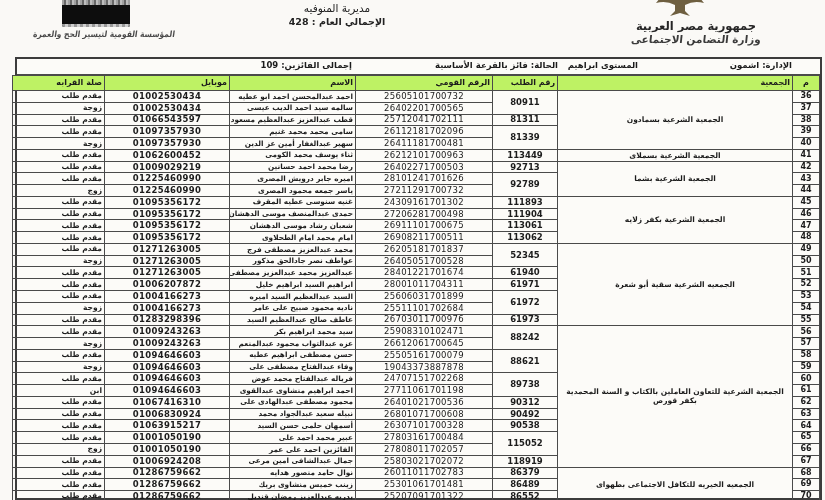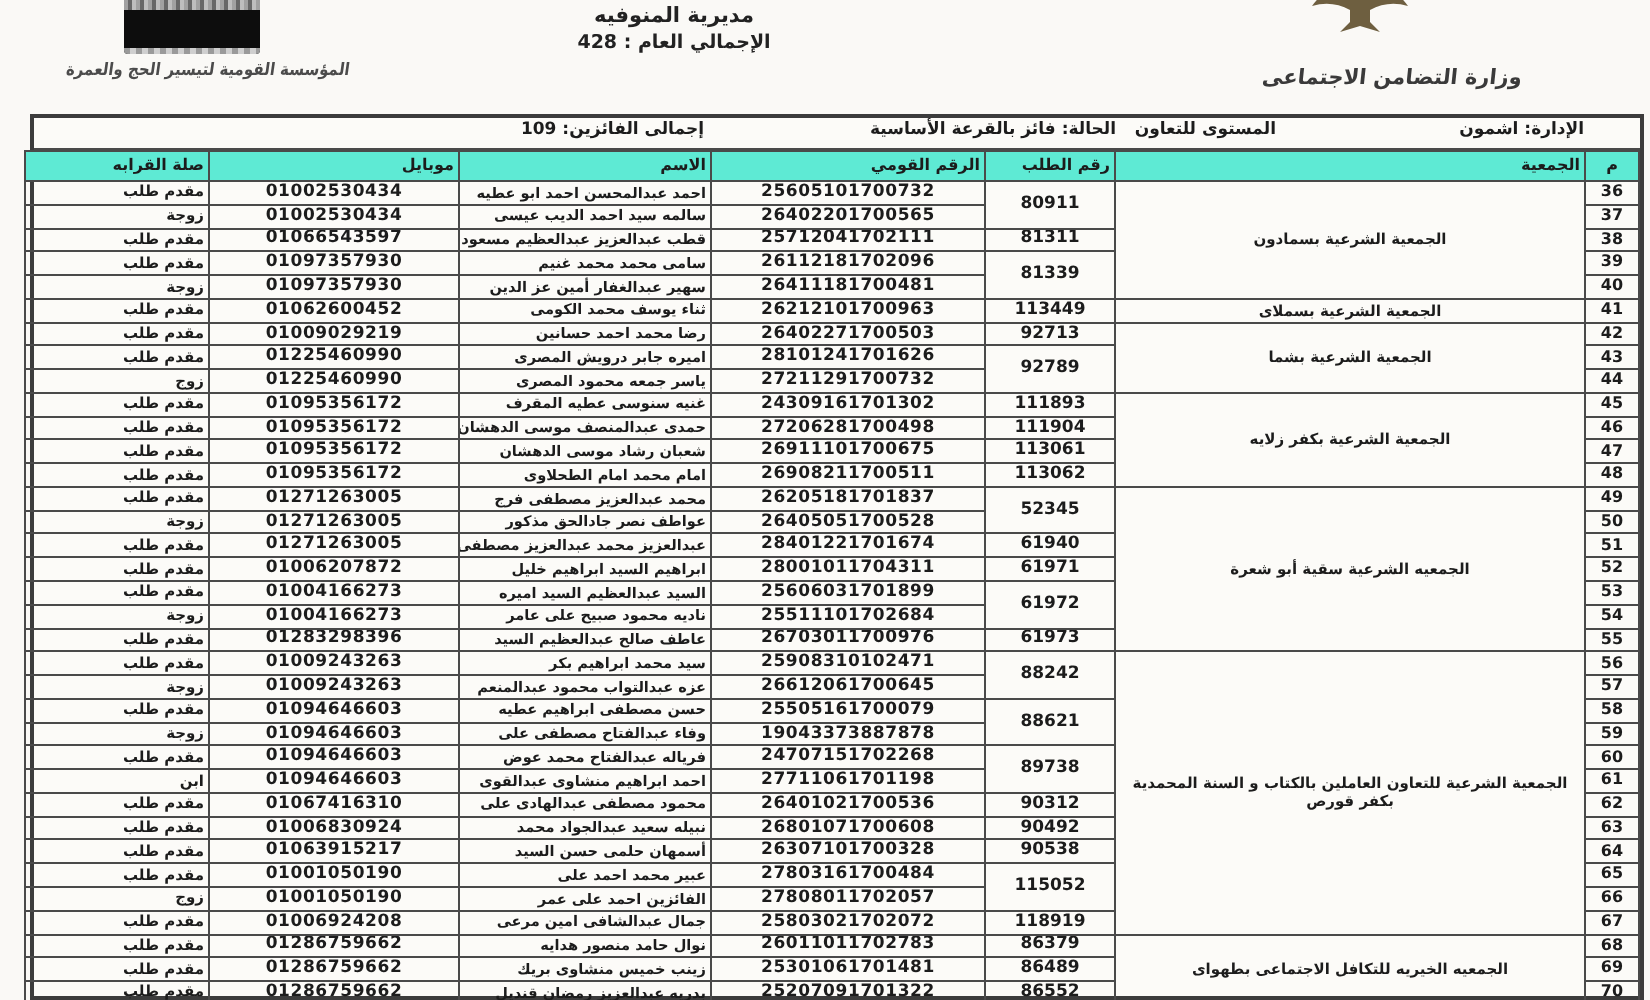--- a/index.html
+++ b/index.html
@@ -38,21 +38,21 @@
     text-align:center;font-weight:700;font-size:11.5px;color:#262626;
     letter-spacing:.5px;
   }
   .ministry{
     position:absolute;left:612px;top:33px;width:168px;
     text-align:center;font-weight:700;font-size:10.5px;color:#3a3a3a;
     transform:skewX(-6deg);letter-spacing:1px;
   }
   .directorate{
     position:absolute;left:266px;top:2px;width:142px;
-    text-align:center;font-weight:700;font-size:10.5px;color:#222;
+    text-align:center;font-weight:400;font-size:10.5px;color:#222;
   }
   .grand-total{
     position:absolute;left:266px;top:16px;width:142px;
     text-align:center;font-weight:700;font-size:9.5px;color:#222;
   }
 
   
   .tablebox{
     position:absolute;top:57px;left:15px;width:807px;height:443px;
     border:2px solid #3c3c3c;background:#fcfbf8;box-sizing:border-box;
@@ -69,55 +69,56 @@
 
   table{
     border-collapse:collapse;table-layout:fixed;width:100%;
   }
   th,td{
     border:1px solid #4a4a4a;overflow:hidden;padding:0 2px;
     line-height:1.05;box-sizing:border-box;white-space:nowrap;
   }
   thead tr{height:15px;}
   tbody tr{height:11.77px;}
-  th{font-size:8px;font-weight:700;text-align:right;background:#5eead4;}
+  th{font-size:8px;font-weight:700;text-align:right;background:#bef264;}
   .c-m   {font-size:8px;font-weight:700;text-align:center;}
   .c-assoc{font-size:7.5px;font-weight:700;text-align:center;white-space:normal;line-height:1.2;}
   .c-req {font-size:8.5px;font-weight:700;text-align:center;}
-  .c-nid {font-size:8.5px;font-weight:700;text-align:center;letter-spacing:.3px;}
+  .c-nid {font-size:8.5px;font-weight:400;text-align:center;letter-spacing:.3px;}
   .c-name{font-size:7.3px;font-weight:600;text-align:right;}
   .c-mobile{font-size:8.5px;font-weight:700;text-align:center;letter-spacing:.3px;}
   .c-rel {font-size:7.5px;font-weight:600;text-align:right;}
 </style>
 </head>
 <body>
 
 <div class="sheet">
 
   <div class="eagle">
     <svg viewBox="0 0 52 32" width="52" height="32">
       <path fill="#6e5f40" d="M2,16 Q12,2 26,11 Q40,2 50,16 Q40,13 31,18 L31,24 L36,29 L26,26 L16,29 L21,24 L21,18 Q12,13 2,16 Z"></path>
       <rect x="23" y="6" width="6" height="6" fill="#57492f"></rect>
     </svg>
   </div>
+  <div class="republic">جمهورية مصر العربية</div>
   <div class="ministry">وزارة التضامن الاجتماعى</div>
 
   <div class="directorate">مديرية المنوفيه</div>
   <div class="grand-total">الإجمالي العام : 428</div>
 
   <div class="kaaba-logo">
     <div class="kaaba-band"></div>
     <div class="kaaba-base"></div>
   </div>
   <div class="foundation-line">المؤسسة القومية لتيسير الحج والعمرة</div>
 
   <div class="tablebox">
     <div class="infobar">
       <span class="i-admin">الإدارة: اشمون</span>
-      <span class="i-level">المستوى للتعاون</span>
+      <span class="i-level">المستوى ابراهيم</span>
       <span class="i-status">الحالة: فائز بالقرعة الأساسية</span>
       <span class="i-winners">إجمالى الفائزين: 109</span>
     </div>
 
     <table>
       <colgroup>
         <col style="width:27px">
           <col style="width:235px">
           <col style="width:65px">
         <col style="width:137px">

